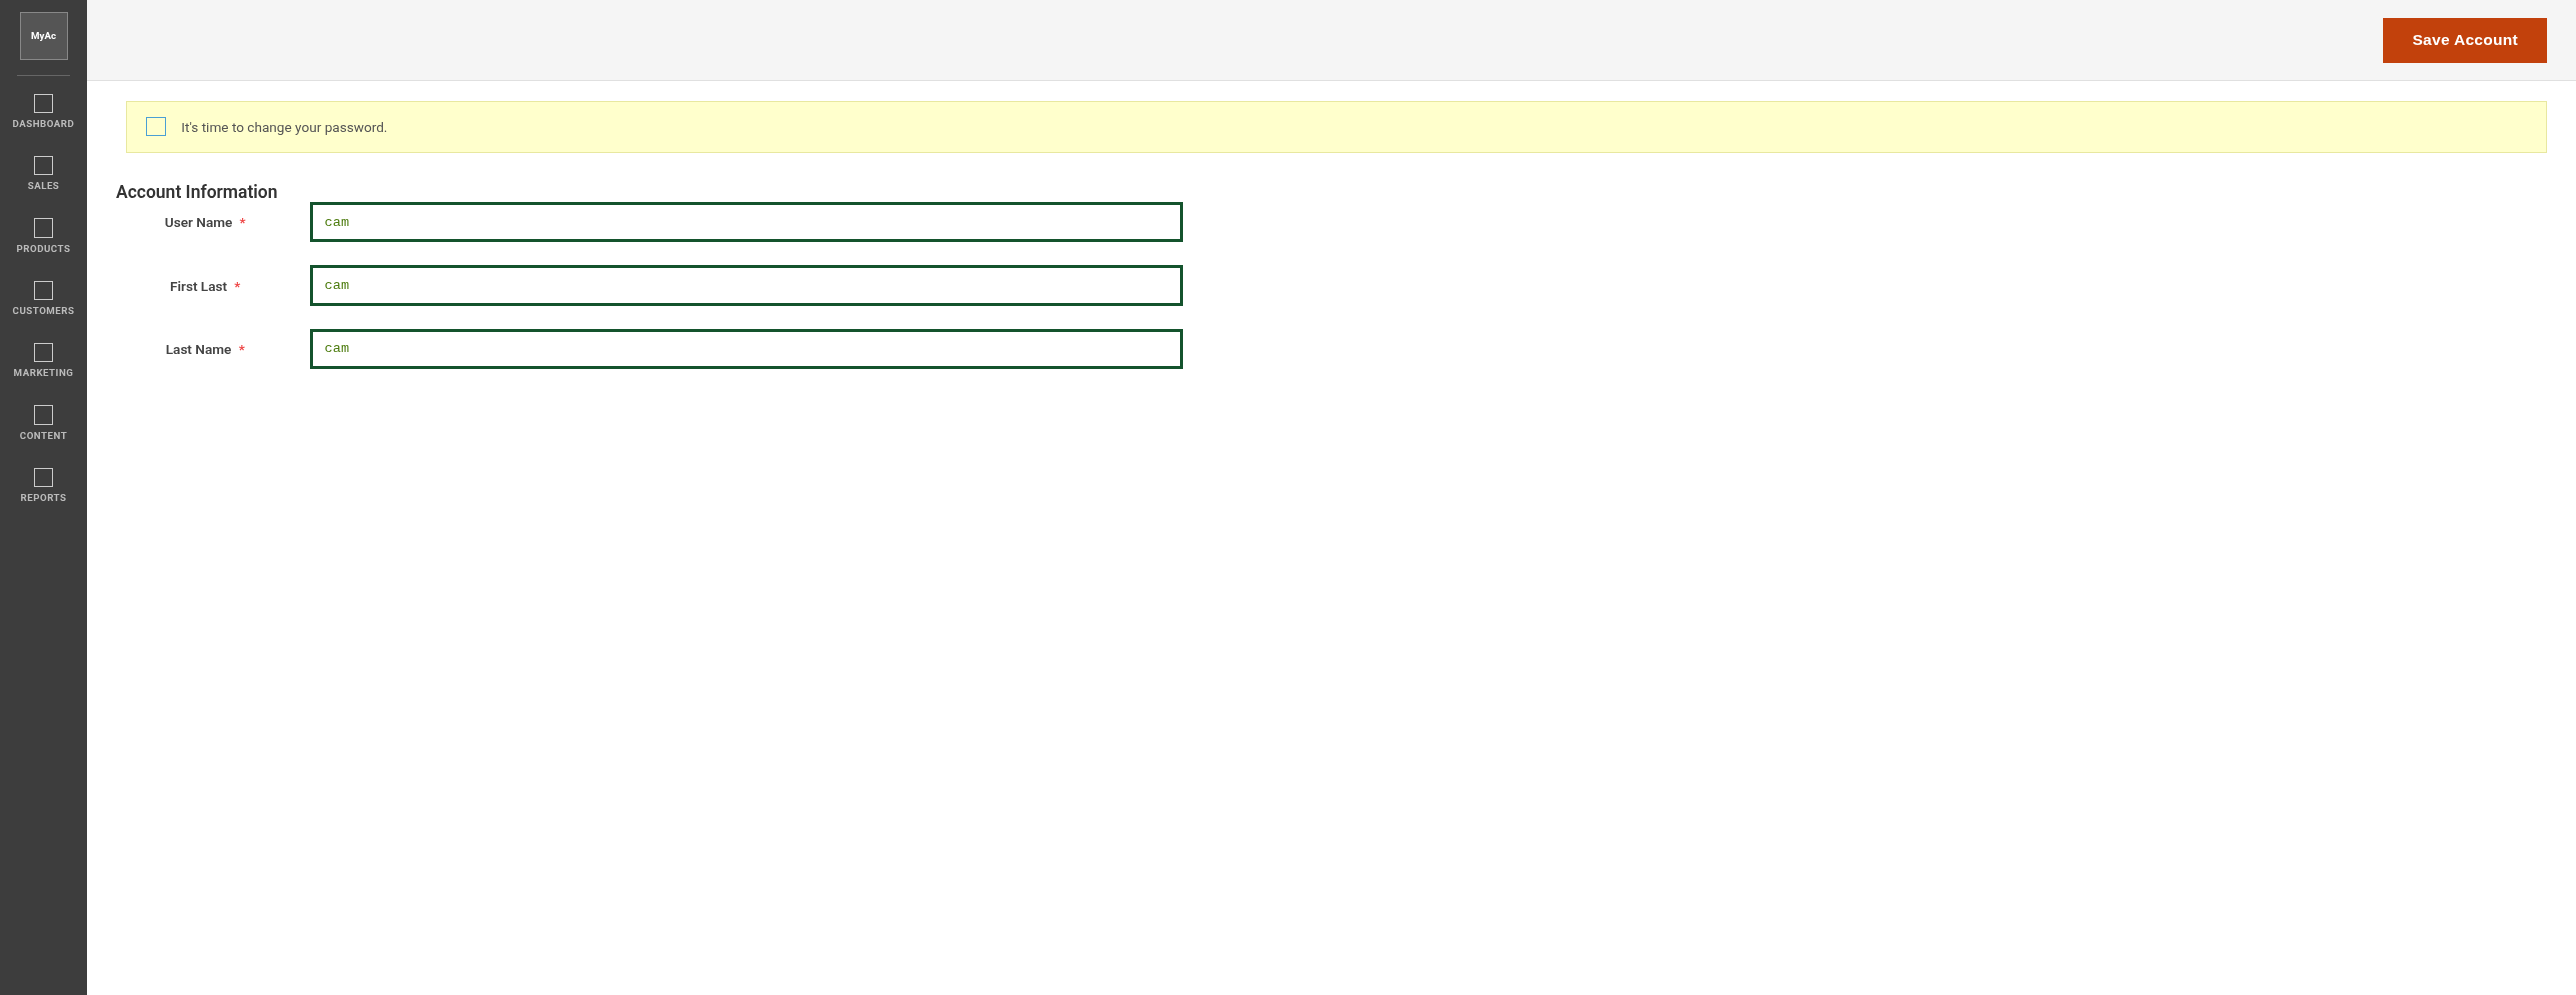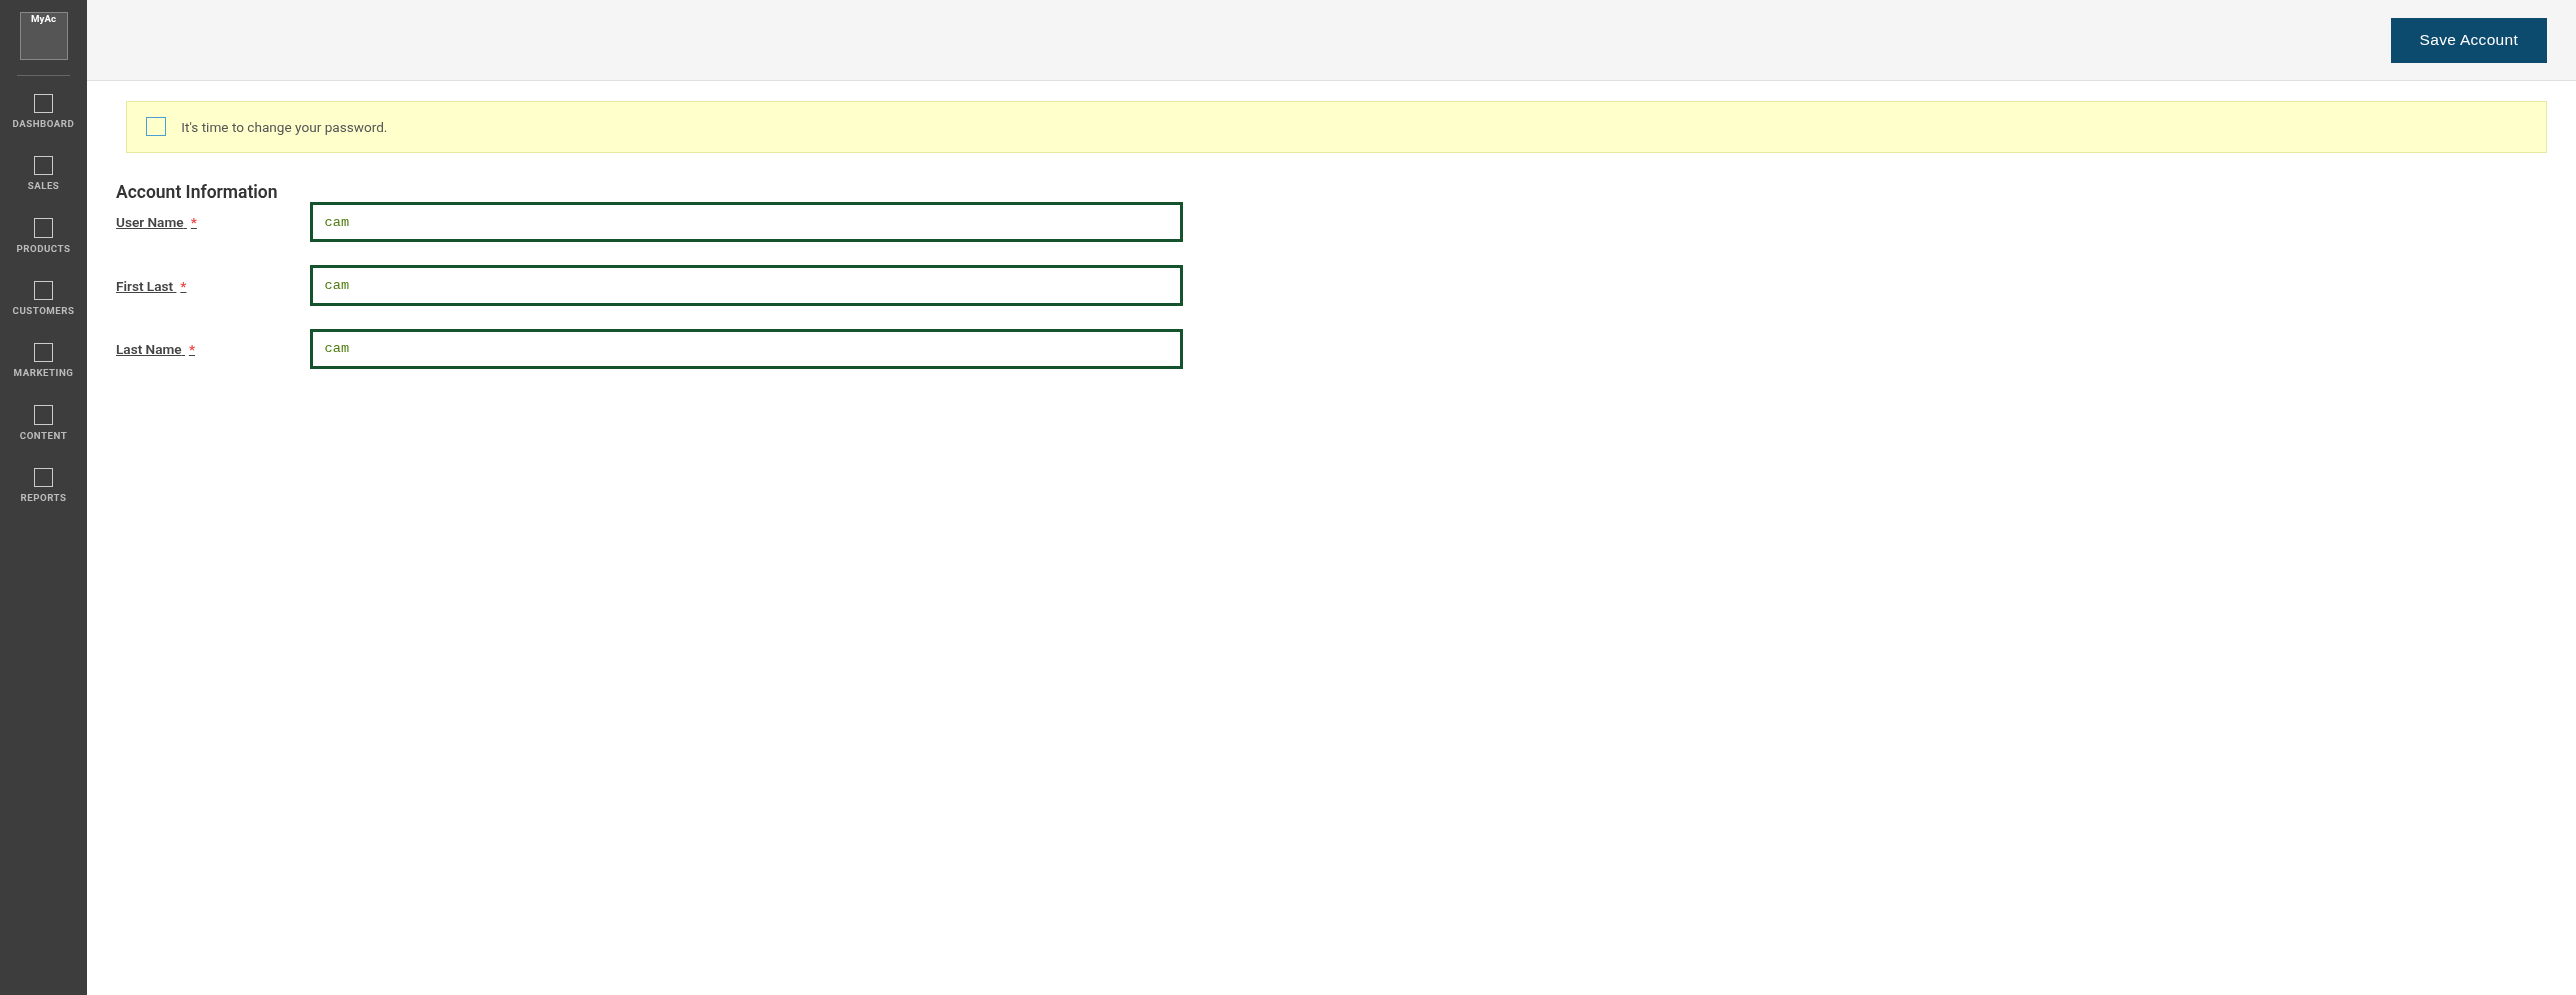--- a/index.html
+++ b/index.html
@@ -15,20 +15,21 @@
       flex-shrink: 0;
       height: 100vh;
       overflow-y: auto;
     }
     .sidebar-logo {
       width: 48px;
       height: 48px;
       background: #555;
       margin: 11.6px auto;
       display: flex;
+      align-items: center;
       justify-content: center;
       color: #fff;
       font-size: 9.7px;
       font-weight: bold;
       line-height: 1.2;
       text-align: center;
       border: 1.9px solid #888;
     }
     .sidebar-divider {
       width: 60%;
@@ -122,26 +123,26 @@
 
     
     .toolbar {
       background: #f5f5f5;
       padding: 17.5px 29px;
       display: flex;
       justify-content: flex-end;
       border-bottom: 1px solid #e0e0e0;
     }
     .save-btn {
-      background: #0c4a6e;
+      background: #c2410c;
       color: #fff;
       border: none;
       padding: 13.6px 29px;
       font-size: 15.5px;
-      font-weight: 400;
+      font-weight: 700;
       cursor: pointer;
       letter-spacing: 0.3px;
     }
 
     
     .page-content {
       padding: 19.4px 29px;
     }
 
     
@@ -181,24 +182,23 @@
       display: flex;
       align-items: center;
       margin-bottom: 23px;
       max-width: 1067px;
     }
     .form-label {
       font-size: 13.6px;
       font-weight: 600;
       color: #444;
       width: 194px;
-      text-align: left;
+      text-align: center;
       padding-right: 15.5px;
       flex-shrink: 0;
-      text-decoration: underline;
     }
     .required-star {
       color: #e44;
       margin-left: 3.9px;
       font-size: 13.6px;
     }
     .form-input {
       flex: 1;
       border: 3px solid #14532d;
       padding: 9.7px 11.6px;

